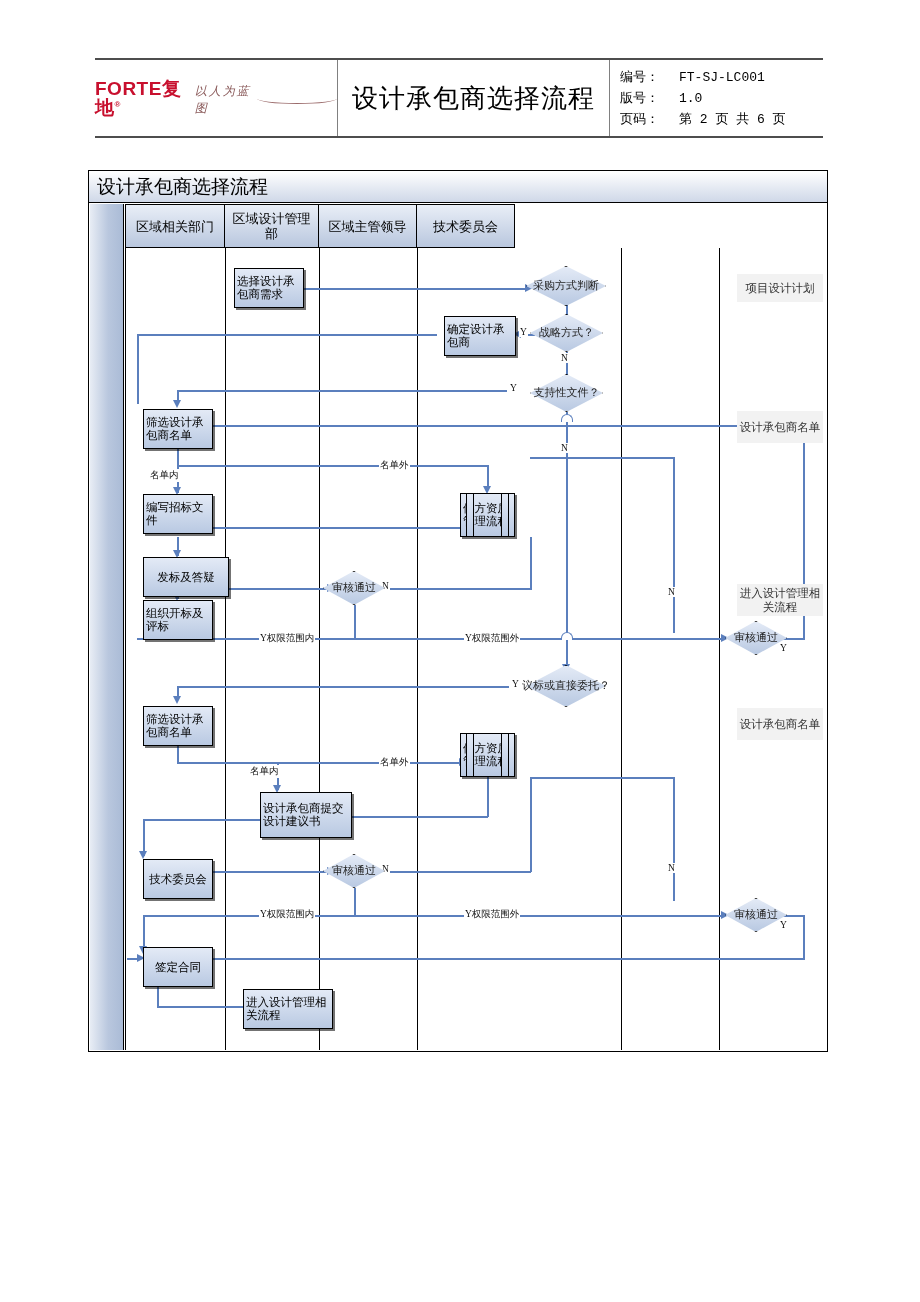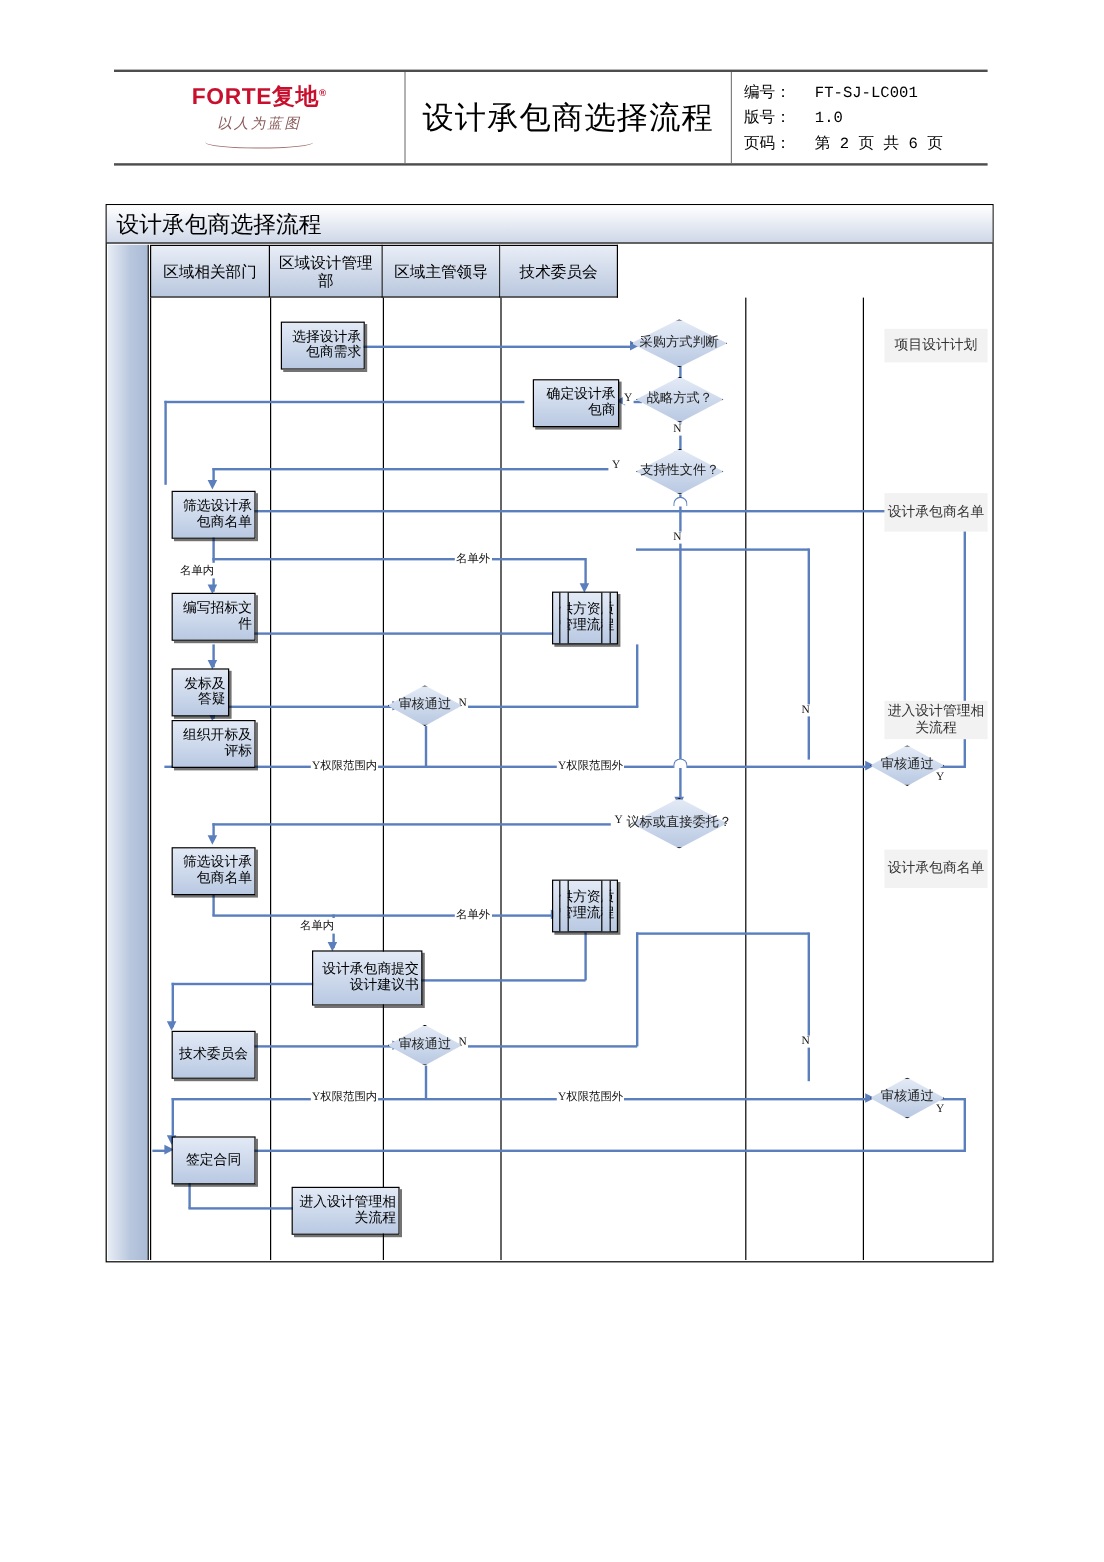--- a/index.html
+++ b/index.html
@@ -9,21 +9,21 @@
     font-family:"Liberation Serif","DejaVu Serif",serif;
     color:#000;
   }
   
   #doc-header{
     position:absolute;left:95px;top:58px;width:728px;height:80px;
     border-top:2px solid #4d4d4d;border-bottom:2px solid #4d4d4d;
     box-sizing:border-box;display:flex;
   }
   .hdr-cell{box-sizing:border-box;display:flex;align-items:center;justify-content:center;}
-  #hdr-logo{width:243px;border-right:1.5px solid #808080;flex-direction:column;}
+  #hdr-logo{width:243px;border-right:1.5px solid #808080;flex-direction:row;}
   #hdr-title{width:272px;border-right:1.5px solid #808080;}
   #hdr-meta{width:213px;justify-content:flex-start;padding-left:10px;}
 
   .logo-main{
     font-family:"Liberation Sans","DejaVu Sans",sans-serif;
     font-weight:bold;font-size:19px;color:#c8102e;letter-spacing:.5px;
     line-height:1;position:relative;
   }
   .logo-main .tm{font-size:8px;vertical-align:super;}
   .logo-sub{
@@ -71,21 +71,21 @@
   .colhead:first-child{border-left:1.5px solid #000;}
   
   .colsep{position:absolute;top:77px;width:0;border-left:1.5px solid #000;height:802px;}
 
   
   .node{
     position:absolute;box-sizing:border-box;
     border:1.5px solid #000;
     background:linear-gradient(to bottom,#e3eaf6 0%,#b9c9e2 100%);
     box-shadow:2px 2px 0 rgba(0,0,0,.55);
-    display:flex;align-items:center;justify-content:center;text-align:right;
+    display:flex;align-items:center;justify-content:center;text-align:left;
     font-size:11.5px;line-height:13px;padding:19px 2px;z-index:6;
   }
   .predef{ }
   .predef .bar{
     position:absolute;top:0;bottom:0;width:6px;
     border-left:1.5px solid #000;border-right:1.5px solid #000;
     background:linear-gradient(to bottom,#e3eaf6 0%,#b9c9e2 100%);
   }
   .predef .bar.l{left:5px;}
   .predef .bar.r{right:5px;}
@@ -293,21 +293,21 @@
   <div class="arw r" style="left:180px;top:831px"></div>
 
   <div class="node" style="left:145px;top:97px;width:70px;height:34px">选择设计承包商需求</div>
 
   <div class="node" style="left:355px;top:145px;width:72px;height:34px">确定设计承包商</div>
 
   <div class="node" style="left:54px;top:238px;width:70px;height:34px">筛选设计承包商名单</div>
 
   <div class="node" style="left:54px;top:323px;width:70px;height:34px">编写招标文件</div>
 
-  <div class="node" style="left:54px;top:386px;width:48px;height:23px">发标及答疑</div>
+  <div class="node" style="left:54px;top:386px;width:86px;height:23px">发标及答疑</div>
 
   <div class="node" style="left:54px;top:429px;width:70px;height:34px">组织开标及评标</div>
 
   <div class="node predef" style="left:371px;top:322px;width:55px;height:44px">
     <span class="bar l"></span>
     <span class="bar r"></span>
     <span>供方资质管理流程</span>
   </div>
 
   <div class="node" style="left:54px;top:535px;width:70px;height:34px">筛选设计承包商名单</div>

